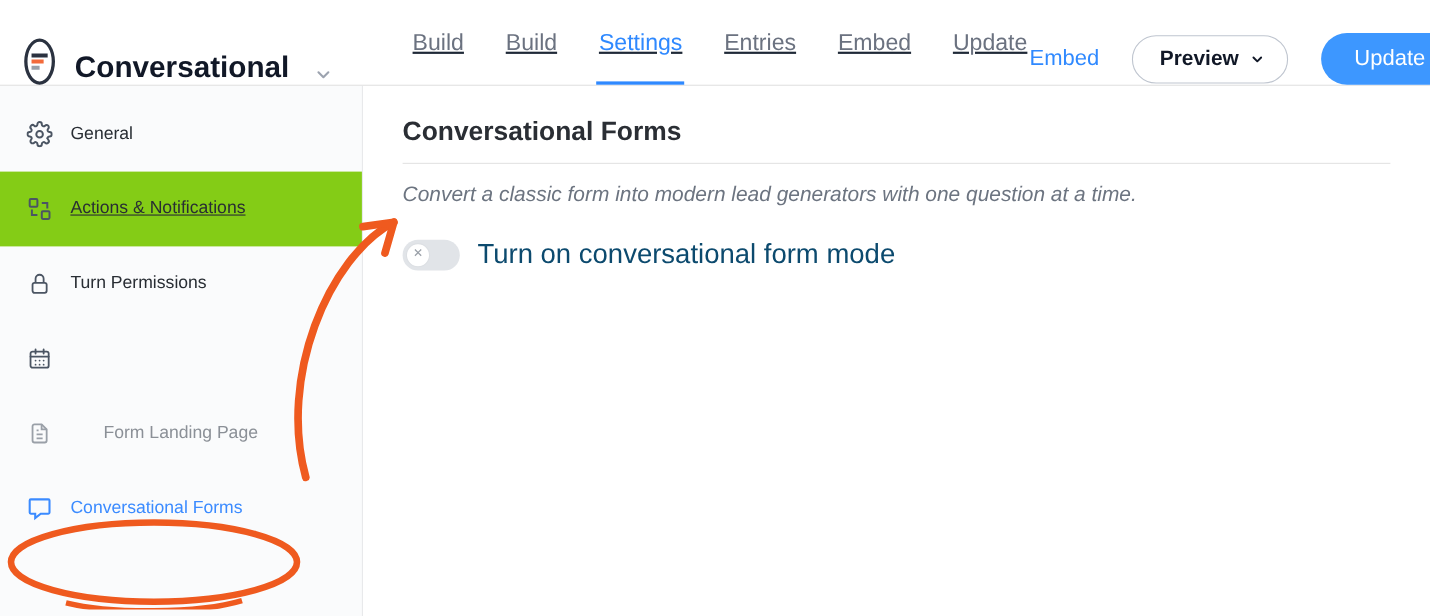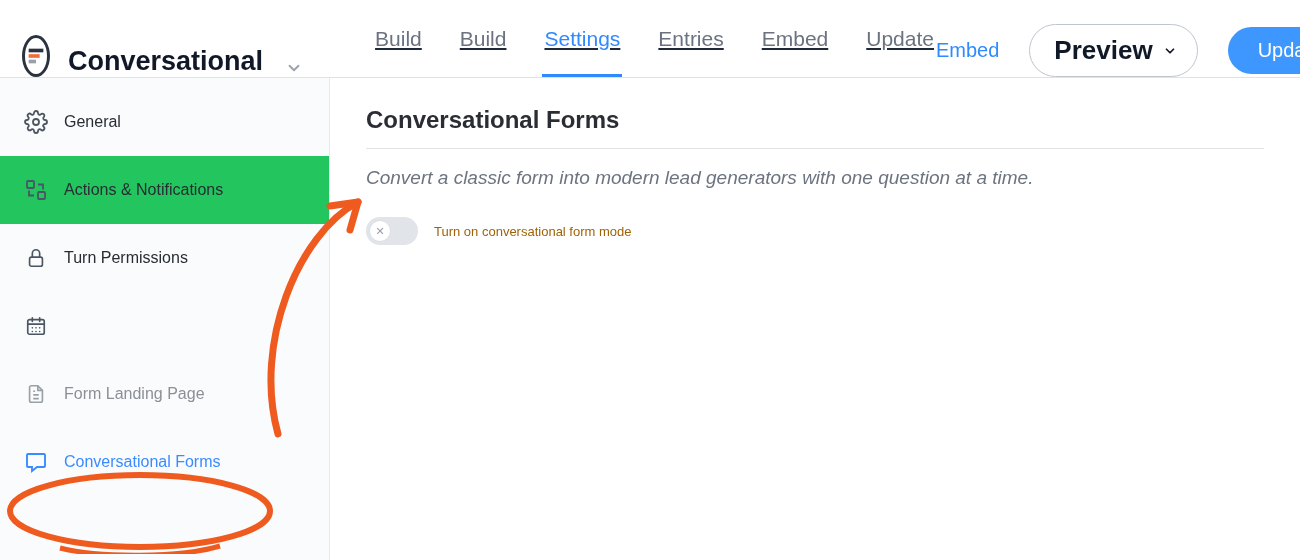--- a/index.html
+++ b/index.html
@@ -31,58 +31,58 @@
   .chev {
     margin-left: 22px; color:#9ca3af; display:flex; align-items:center;
   }
   .tabs { display:flex; gap: 34px; margin-left: 70px; text-decoration: underline; }
   .tab { font-size: 21px; color:#6b7280; padding: 26px 2px 23px; cursor:pointer; }
   .tab.active { color:#2f89ff; border-bottom: 3px solid #2f89ff; font-weight:500;}
   .top-right { margin-left:auto; display:flex; align-items:center; gap: 30px; }
   .embed-link { color:#2f89ff; font-size: 20px; font-weight:500; cursor:pointer;}
   .preview-btn {
     border: 1.5px solid #bfc5cf; border-radius: 28px; background:#fff;
-    padding: 10px 20px 10px 24px; font-size: 26px; font-weight:600; color:#111827;
+    padding: 10px 20px 10px 24px; font-size: 19px; font-weight:600; color:#111827;
     display:flex; align-items:center; gap:10px; cursor:pointer;
   }
   .update-btn {
     background:#3d97ff; color:#fff; border:none; border-radius: 28px;
     padding: 12px 30px; font-size: 20px; font-weight:500; cursor:pointer;
   }
   .body-wrap { display:flex; height: calc(100% - 78px); }
   .sidebar {
     width: 330px; background:#fafbfc; border-right:1px solid #e8e9eb;
     padding-top: 10px;
   }
   .side-item {
     display:flex; align-items:center; gap:16px;
     padding: 22px 24px; font-size: 16px; color:#282d33; cursor:pointer;
   }
   .side-item .side-label { font-weight:500; }
-  .side-item.highlighted { background:#22c55e; }
-  .side-item.muted .side-label { color:#8b9097; }
+  .side-item.highlighted { background:#84cc16;text-decoration:underline; }
+  .side-item.muted .side-label { color:#8b9097;margin-left:30px; }
   .side-item.active .side-label { color:#3b8bff; }
   .side-item .ico { width:24px; height:24px; display:flex; align-items:center; justify-content:center; color:#4b5563;}
   .side-item.active .ico { color:#3b8bff; }
   .side-item.muted .ico { color:#9aa0a8; }
   .main { flex:1; padding: 28px 36px; }
   .panel-title { font-size: 24px; font-weight:600; color:#2a2e34; padding-bottom:14px; border-bottom:1px solid #e3e3e3;}
   .panel-desc { font-size: 19px; color:#6c7480; margin-top: 18px; font-style: italic; }
   .toggle-row { display:flex; align-items:center; gap:16px; margin-top: 28px; }
   .toggle {
     width: 52px; height: 28px; border-radius: 16px; background:#e1e4e8;
     position:relative; cursor:pointer;
   }
   .toggle-knob {
     position:absolute; left:3px; top:3px; width:22px; height:22px; border-radius:50%;
     background:#fff; border:1px solid #dcdfe3;
     display:flex;align-items:center;justify-content:center;
   }
   .toggle-x { font-size:11px; color:#9aa0a8; line-height:1;}
-  .toggle-label { font-size: 13px; color:#a16207; }
+  .toggle-label { font-size: 25px; color:#0c4a6e; }
   
   .annot-arrow {
     position:absolute; left: 258px; top: 194px; width: 140px; height: 250px; pointer-events:none;
   }
   .annot-circle {
     position:absolute; left: 0px; top: 468px; width: 280px; height: 86px; pointer-events:none;
   }
 </style>
 </head>
 <body>

